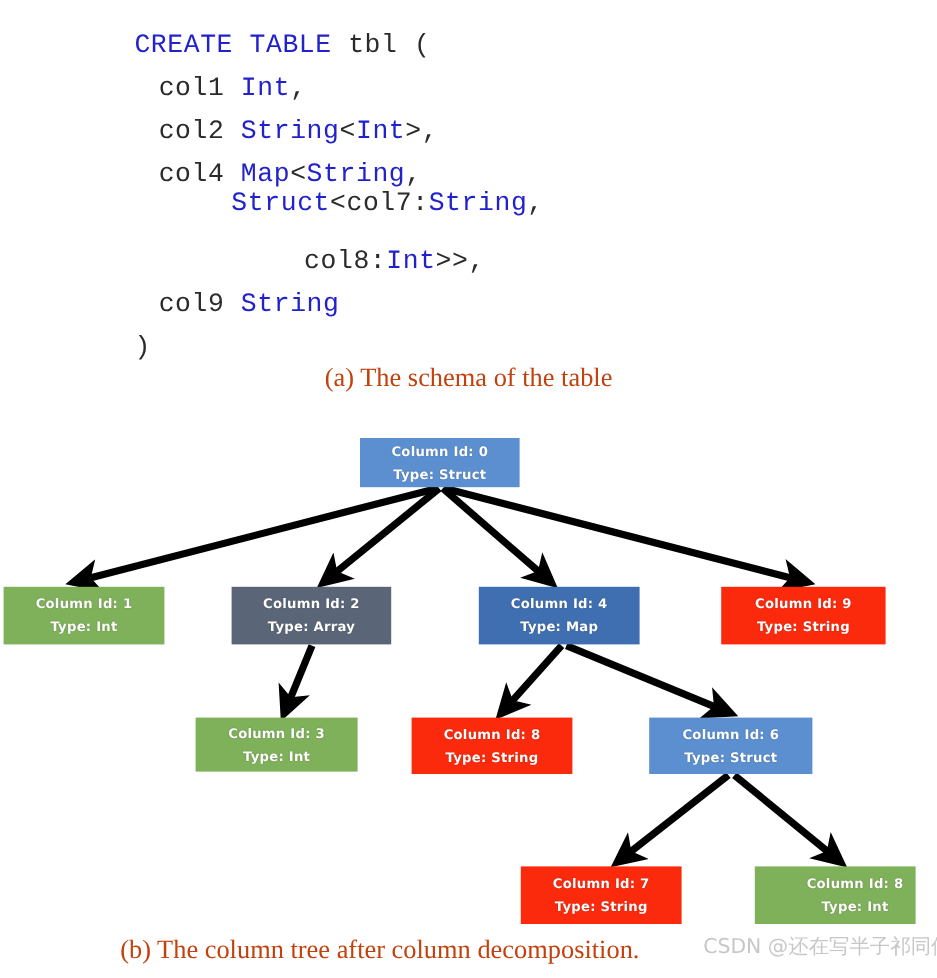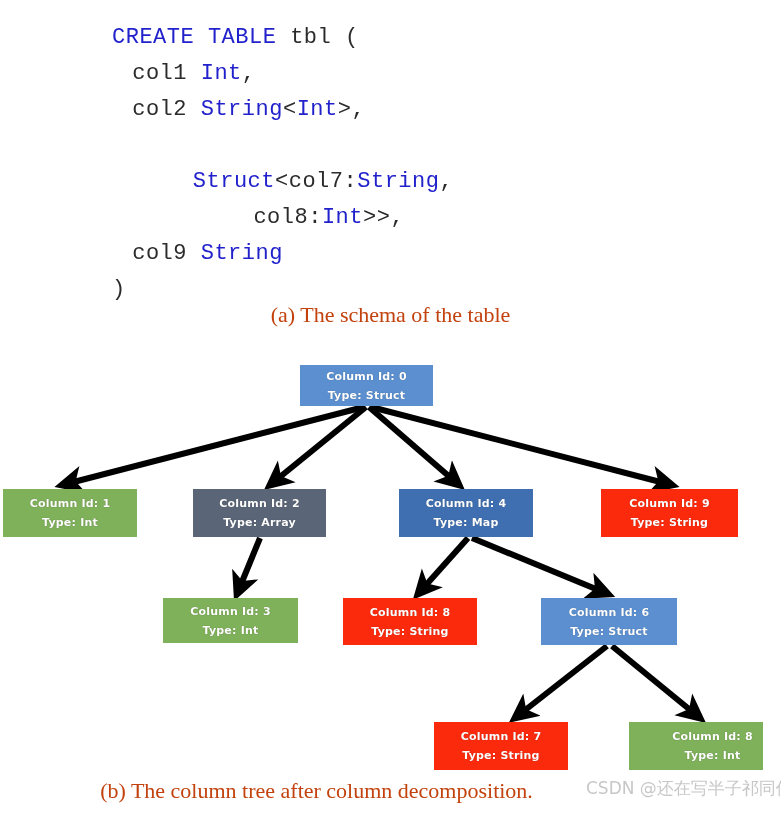--- a/index.html
+++ b/index.html
@@ -106,21 +106,22 @@
     pointer-events: none;
   }
 </style>
 </head>
 <body>
 
 <div id="code-block">
     <div class="code-line" style="left: 112px; top: 12px;"><span class="kw">CREATE TABLE </span><span class="pl">tbl (</span></div>
     <div class="code-line" style="left: 132.2px; top: 48px;"><span class="pl">col1 </span><span class="ty">Int</span><span class="pl">,</span></div>
     <div class="code-line" style="left: 132.2px; top: 84px;"><span class="pl">col2 </span><span class="ty">String</span><span class="pl">&lt;</span><span class="ty">Int</span><span class="pl">&gt;,</span></div>
-    <div class="code-line" style="left: 192.8px; top: 156px; font-family: Liberation Mono, monospace;"><span class="ty">Struct</span><span class="pl">&lt;col7:</span><span class="ty">String</span><span class="pl">,</span></div>
+    <div class="code-line" style="left: 132.2px; top: 120px;"><span class="pl">col4 </span><span class="ty">Map</span><span class="pl">&lt;</span><span class="ty">String</span><span class="pl">,</span></div>
+    <div class="code-line" style="left: 192.8px; top: 144px; font-family: Liberation Mono, monospace;"><span class="ty">Struct</span><span class="pl">&lt;col7:</span><span class="ty">String</span><span class="pl">,</span></div>
     <div class="code-line" style="left: 253.4px; top: 192px;"><span class="pl">col8:</span><span class="ty">Int</span><span class="pl">&gt;&gt;,</span></div>
     <div class="code-line" style="left: 132.2px; top: 228px;"><span class="pl">col9 </span><span class="ty">String</span></div>
     <div class="code-line" style="left: 112px; top: 264px;"><span class="pl">)</span></div>
   </div>
 
 <div class="caption" id="caption-a">(a)  The schema of the table</div>
 
 <div id="tree-figure">
   <svg id="tree-svg" viewBox="0 0 781 425">
     <defs>

